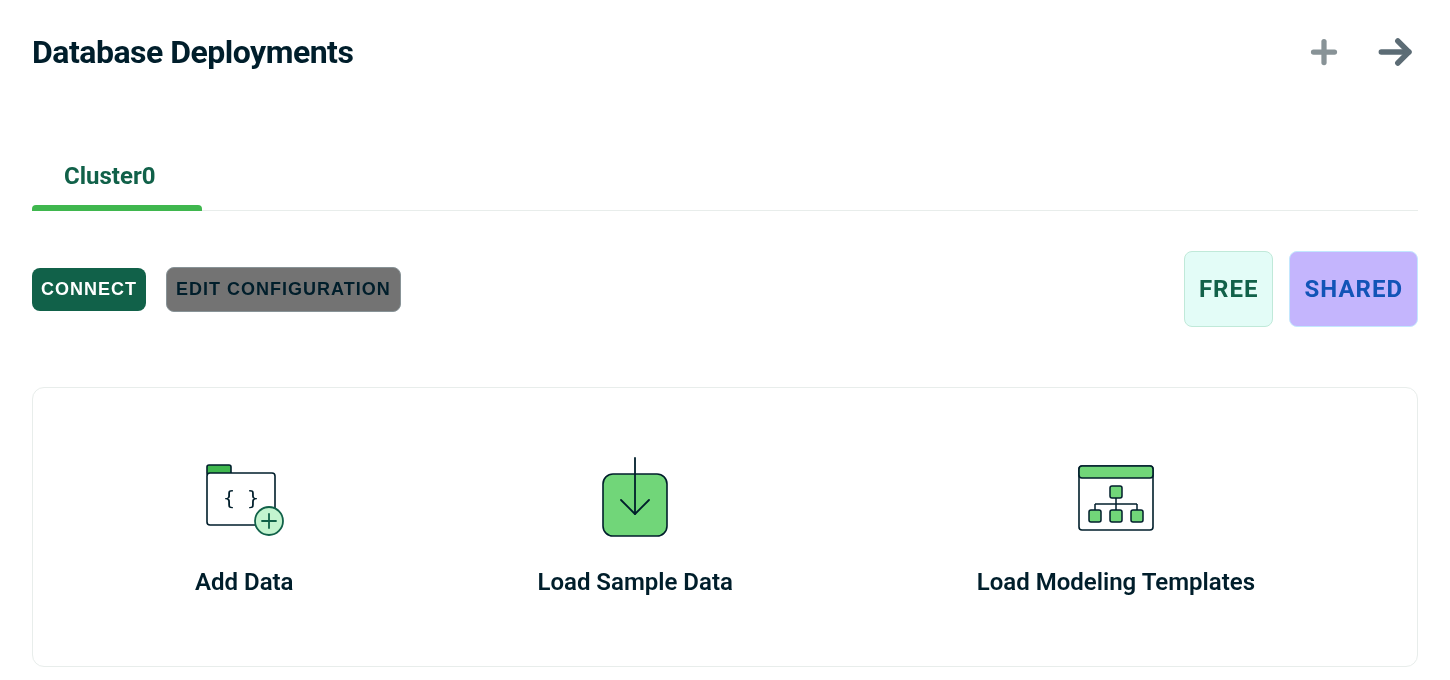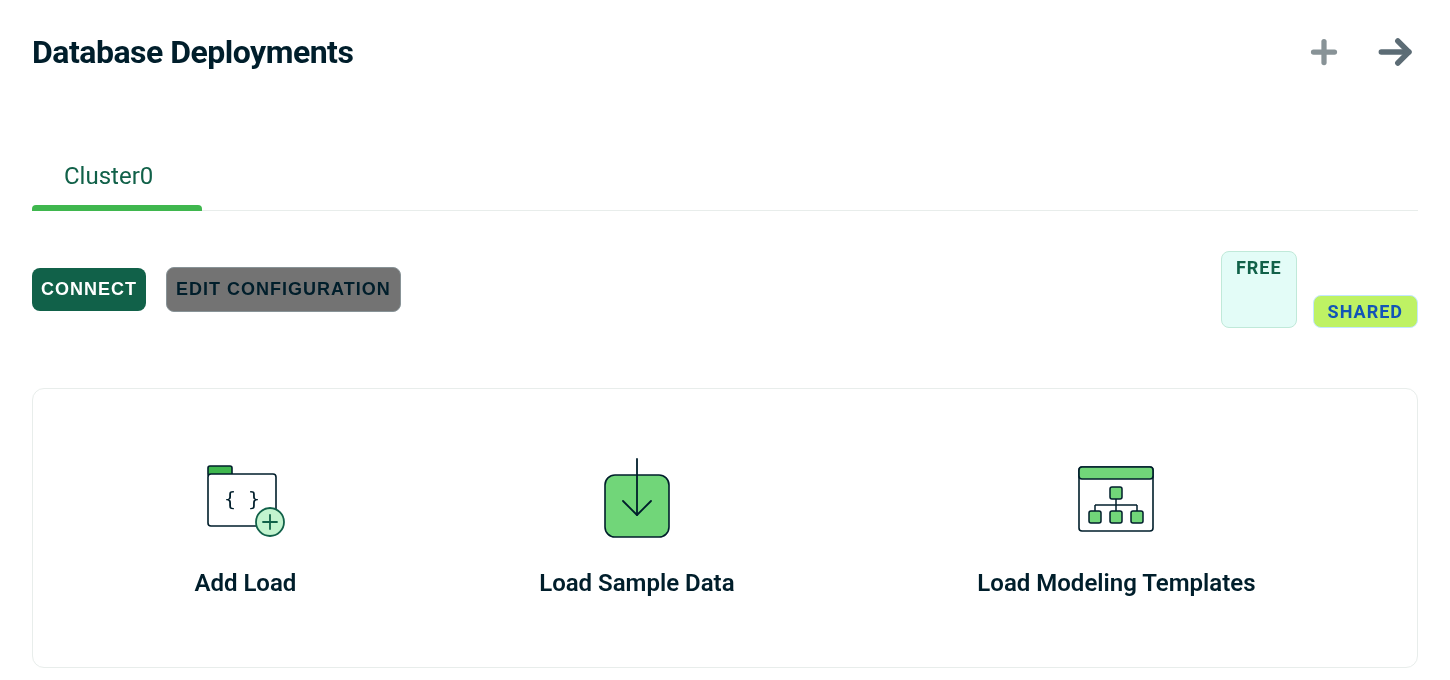--- a/index.html
+++ b/index.html
@@ -37,21 +37,21 @@
     .cluster-section {
       margin-top: 88px;
     }
     .cluster-tab-row {
       border-bottom: 1px solid #E8EDEB;
       position: relative;
     }
     .cluster-tab {
       display: inline-block;
       font-size: 24px;
-      font-weight: 400;
+      font-weight: 700;
       color: #116149;
       padding: 0 32px 20px 32px;
       cursor: pointer;
       position: relative;
     }
     .cluster-tab::after {
       content: "";
       position: absolute;
       left: 0;
       bottom: -1px;
@@ -88,36 +88,35 @@
     .btn-secondary {
       background: #737373;
       color: #001E2B;
       border: 1.5px solid #889397;
     }
     .badges {
       display: flex;
       gap: 16px;
     }
     .badge {
-      font-size: 18px;
-      font-weight: 700;
-      padding: 5px 14px;
+      font-size: 24px;
+      font-weight: 700;
+      padding: 23px 14px;
       border-radius: 8px;
       letter-spacing: 1px;
     }
     .badge-free {
       color: #116149;
       background: #E3FCF7;
       border: 1px solid #C0E9D9;
     }
     .badge-shared {
       color: #1254B7;
-      background: #bef264;
+      background: #c4b5fd;
       border: 1px solid #C3E7FE;
-      margin-top: 44px;
     }
     .cards-panel {
       margin-top: 60px;
       border: 1.5px solid #E8EDEB;
       border-radius: 12px;
       padding: 70px 40px;
       display: flex;
       justify-content: space-around;
       align-items: center;
     }
@@ -183,21 +182,21 @@
       <div class="card-icon">
         <svg width="82" height="78" viewBox="0 0 82 78">
           <rect x="4" y="6" width="24" height="10" rx="2" fill="#3FB74E" stroke="#001E2B" stroke-width="1.6"></rect>
           <rect x="4" y="14" width="68" height="52" rx="3" fill="#ffffff" stroke="#001E2B" stroke-width="1.6"></rect>
           <text x="38" y="46" font-family="monospace" font-size="20" fill="#001E2B" text-anchor="middle">{ }</text>
           <circle cx="66" cy="62" r="14" fill="#C3F4CF" stroke="#116149" stroke-width="1.8"></circle>
           <line x1="66" y1="55" x2="66" y2="69" stroke="#116149" stroke-width="1.8" stroke-linecap="round"></line>
           <line x1="59" y1="62" x2="73" y2="62" stroke="#116149" stroke-width="1.8" stroke-linecap="round"></line>
         </svg>
       </div>
-      <div class="card-label">Add Load</div>
+      <div class="card-label">Add Data</div>
     </div>
 
     <div class="card">
       <div class="card-icon">
         <svg width="72" height="84" viewBox="0 0 72 84">
           <rect x="4" y="18" width="64" height="62" rx="10" fill="#71D679" stroke="#001E2B" stroke-width="1.6"></rect>
           <line x1="36" y1="2" x2="36" y2="58" stroke="#001E2B" stroke-width="1.8" stroke-linecap="round"></line>
           <polyline points="22,44 36,58 50,44" fill="none" stroke="#001E2B" stroke-width="1.8" stroke-linecap="round" stroke-linejoin="round"></polyline>
         </svg>
       </div>

